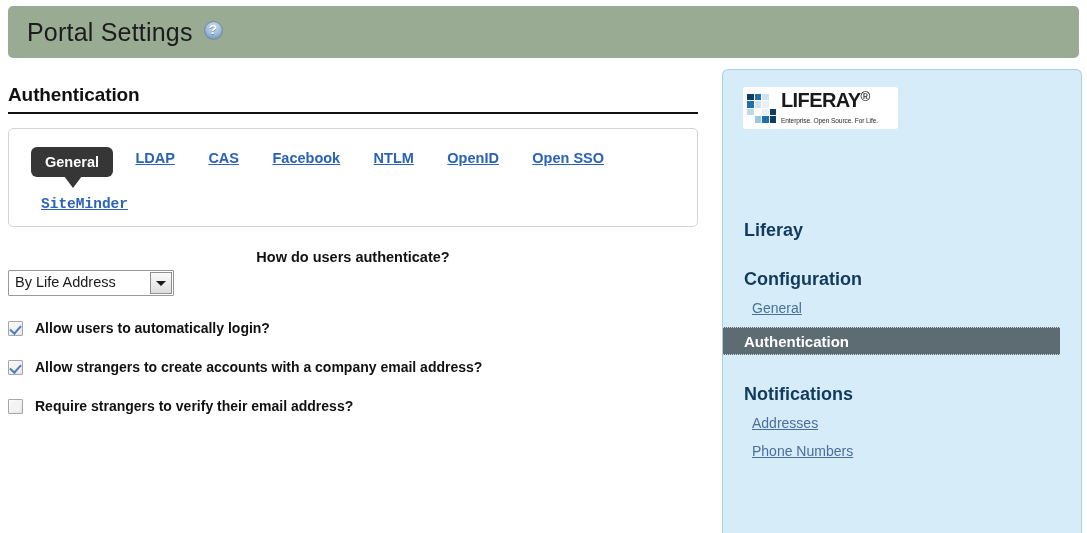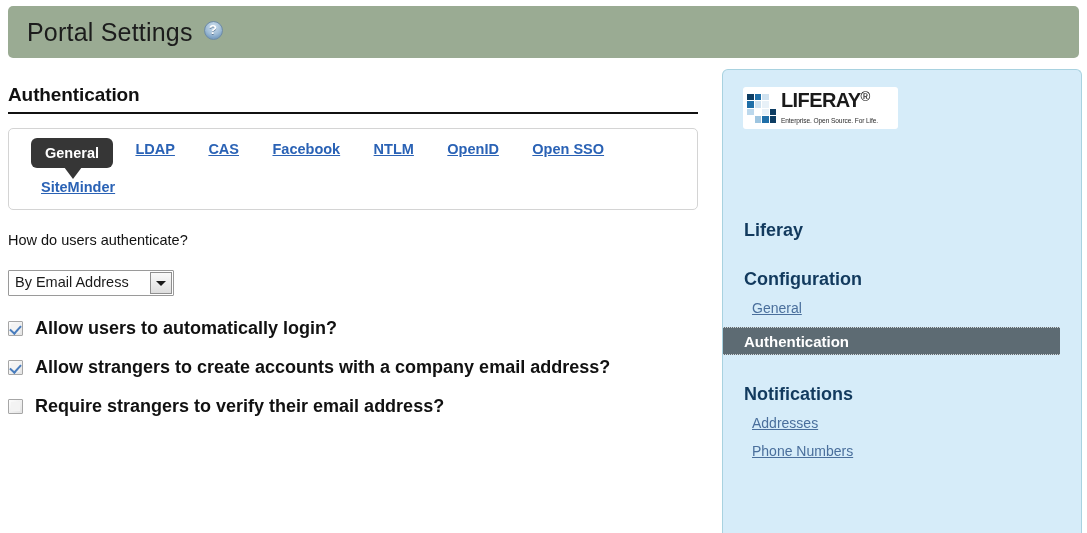--- a/index.html
+++ b/index.html
@@ -82,20 +82,21 @@
     border: 1px solid #d4d4d4;
     border-radius: 5px;
     background: #fff;
     padding: 9px 10px 11px 10px;
     min-height: 74px;
     position: relative;
   }
   .tabrow {
     display: block;
     line-height: 0;
+    margin-top: 9px;
   }
   .tab {
     display: inline-block;
     font-size: 14.5px;
     font-weight: bold;
     color: #2a62b5;
     text-decoration: underline;
     margin-right: 29px;
     line-height: 22px;
     vertical-align: top;
@@ -120,31 +121,33 @@
     position: absolute;
     left: 50%;
     margin-left: -8px;
     bottom: -11px;
     width: 0; height: 0;
     border-left: 9px solid transparent;
     border-right: 9px solid transparent;
     border-top: 12px solid #363636;
   }
   .tabrow.second {
-    margin-top: 8px;
+    margin-top: 16px;
     padding-left: 22px;
+    font-family: Liberation Mono, monospace;
   }
 
   
   .form { margin-top: 22px; }
   .field-label {
     font-size: 14.5px;
-    font-weight: normal;
+    font-weight: bold;
     color: #111;
-    margin-bottom: 22px;
+    margin-bottom: 5px;
+    text-align: center;
   }
   .select-wrap {
     display: inline-block;
     position: relative;
     border: 1px solid #9a9a9a;
     background: #ffffff;
     height: 26px;
     width: 166px;
     border-radius: 1px;
   }
@@ -199,21 +202,21 @@
   .cb.checked::after {
     content: "";
     position: absolute;
     left: 3px; top: 1px;
     width: 5px; height: 9px;
     border: solid #4a7dbd;
     border-width: 0 2px 2px 0;
     transform: rotate(42deg);
   }
   .check-label {
-    font-size: 18px;
+    font-size: 14px;
     font-weight: bold;
     color: #111;
     white-space: nowrap;
   }
   .check-row .help-icon { margin-left: 9px; flex: 0 0 auto; }
 
   
   .sidepanel {
     position: absolute;
     left: 722px; top: 69px;
@@ -347,21 +350,21 @@
         <span class="tab">Open SSO</span>
       </div>
       <div class="tabrow second">
         <span class="tab">SiteMinder</span>
       </div>
     </div>
 
     <div class="form">
       <div class="field-label">How do users authenticate?</div>
       <div class="select-wrap">
-        <span class="value">By Email Address</span>
+        <span class="value">By Life Address</span>
         <span class="arrowbtn"></span>
       </div>
 
       <div class="check-list">
 
         <div class="check-row">
           <span class="cb checked"></span>
           <span class="check-label">Allow users to automatically login?</span>
         </div>
 

